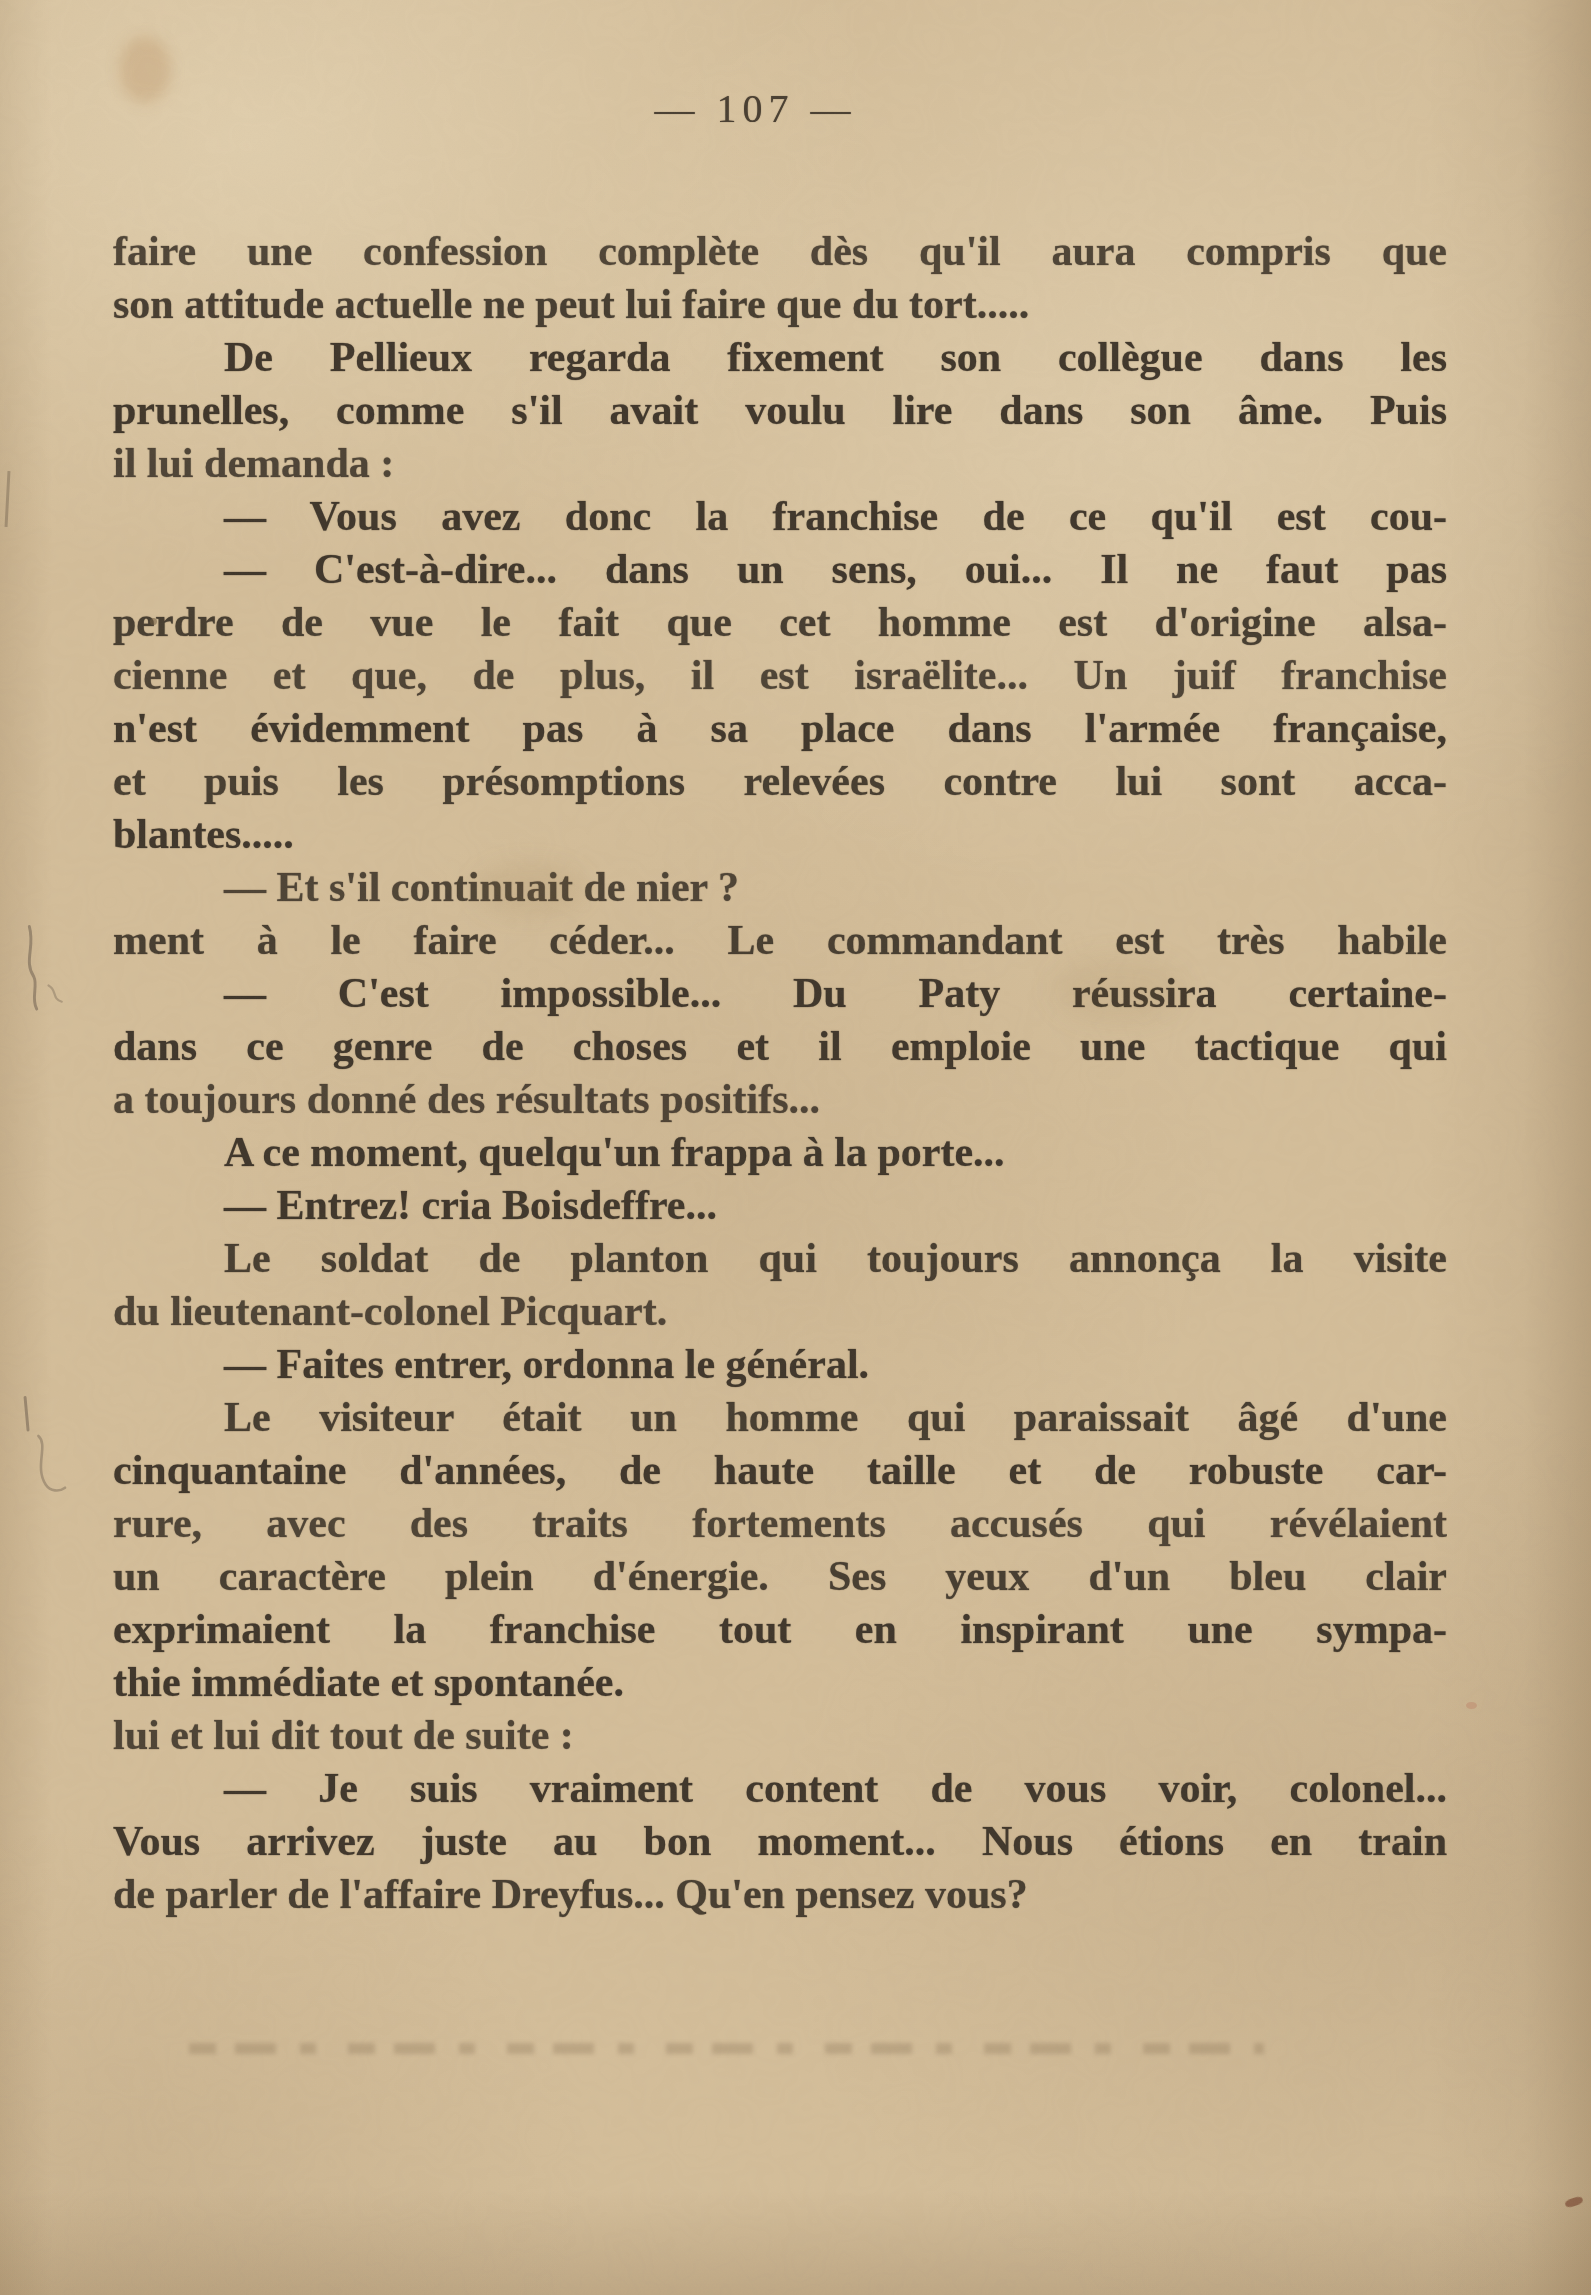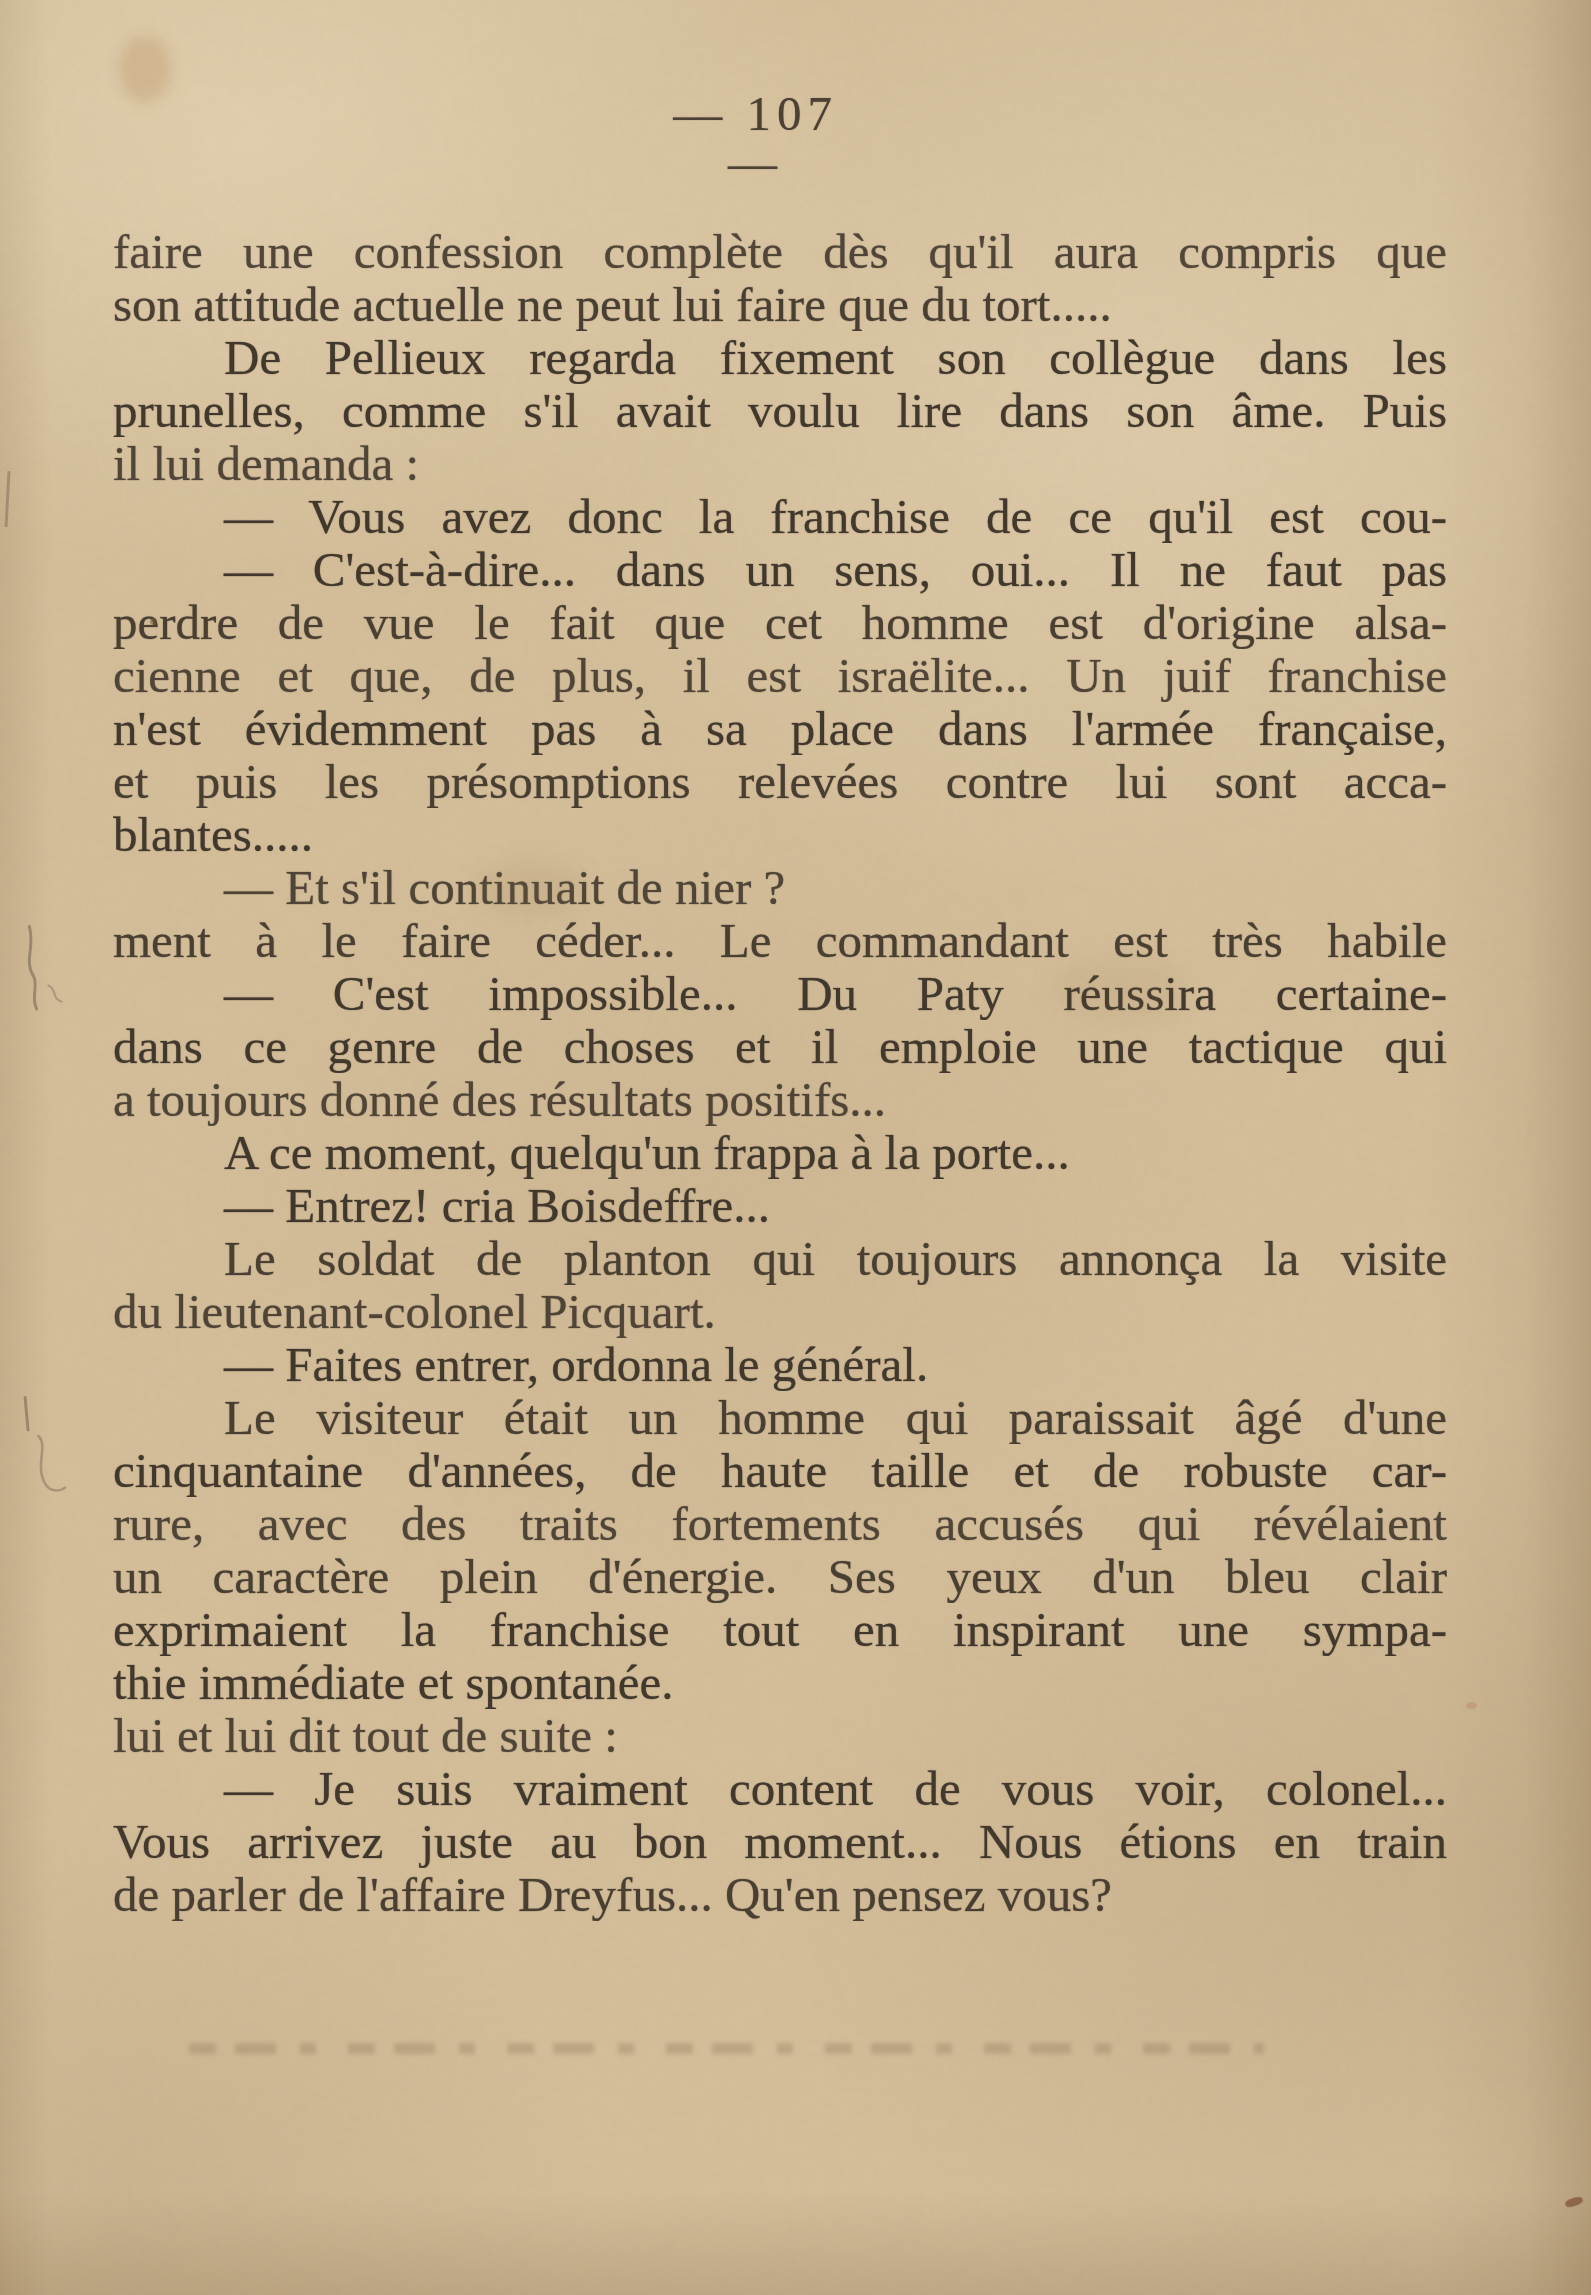--- a/index.html
+++ b/index.html
@@ -22,31 +22,32 @@
       radial-gradient(889px 667px at 88% 82%, rgba(120,90,55,.12), transparent 72%),
       radial-gradient(667px 519px at 8% 95%, rgba(120,90,55,.10), transparent 70%),
       linear-gradient(90deg, rgba(120,92,58,.16) 0px, rgba(120,92,58,0) 52px),
       linear-gradient(270deg, rgba(105,78,46,.26) 0px, rgba(105,78,46,.08) 67px, rgba(105,78,46,0) 163px),
       linear-gradient(0deg, rgba(105,78,46,.20) 0px, rgba(105,78,46,0) 104px),
       var(--paper);
   }
   .page-number{
     position:absolute;top:89px;left:637px;width:237px;
     text-align:center;
-    font-size:49px;line-height:1;letter-spacing:6px;
+    font-size:40px;line-height:1;letter-spacing:6px;
     color:#483e31;
     text-shadow:0 0 1.1px rgba(62,52,40,.6);
   }
   .text-block{
     position:absolute;top:225px;left:113px;width:1334px;
     color:var(--ink);
-    font-size:49px;line-height:53px;
+    font-size:42px;line-height:53px;
     -webkit-text-stroke:0.4px rgba(62,52,40,.34);
     text-shadow:0 0 1.2px rgba(62,52,40,.5);
     filter:blur(0.2px);
+    font-weight:bold;
   }
   .line{
     height:53px;overflow:hidden;
     text-align:justify;
     text-align-last:left;
     white-space:normal;
   }
   .line.just{text-align-last:justify;}
   .line.indent{padding-left:111px;}
   .line:nth-child(3n+2){opacity:.95;}

